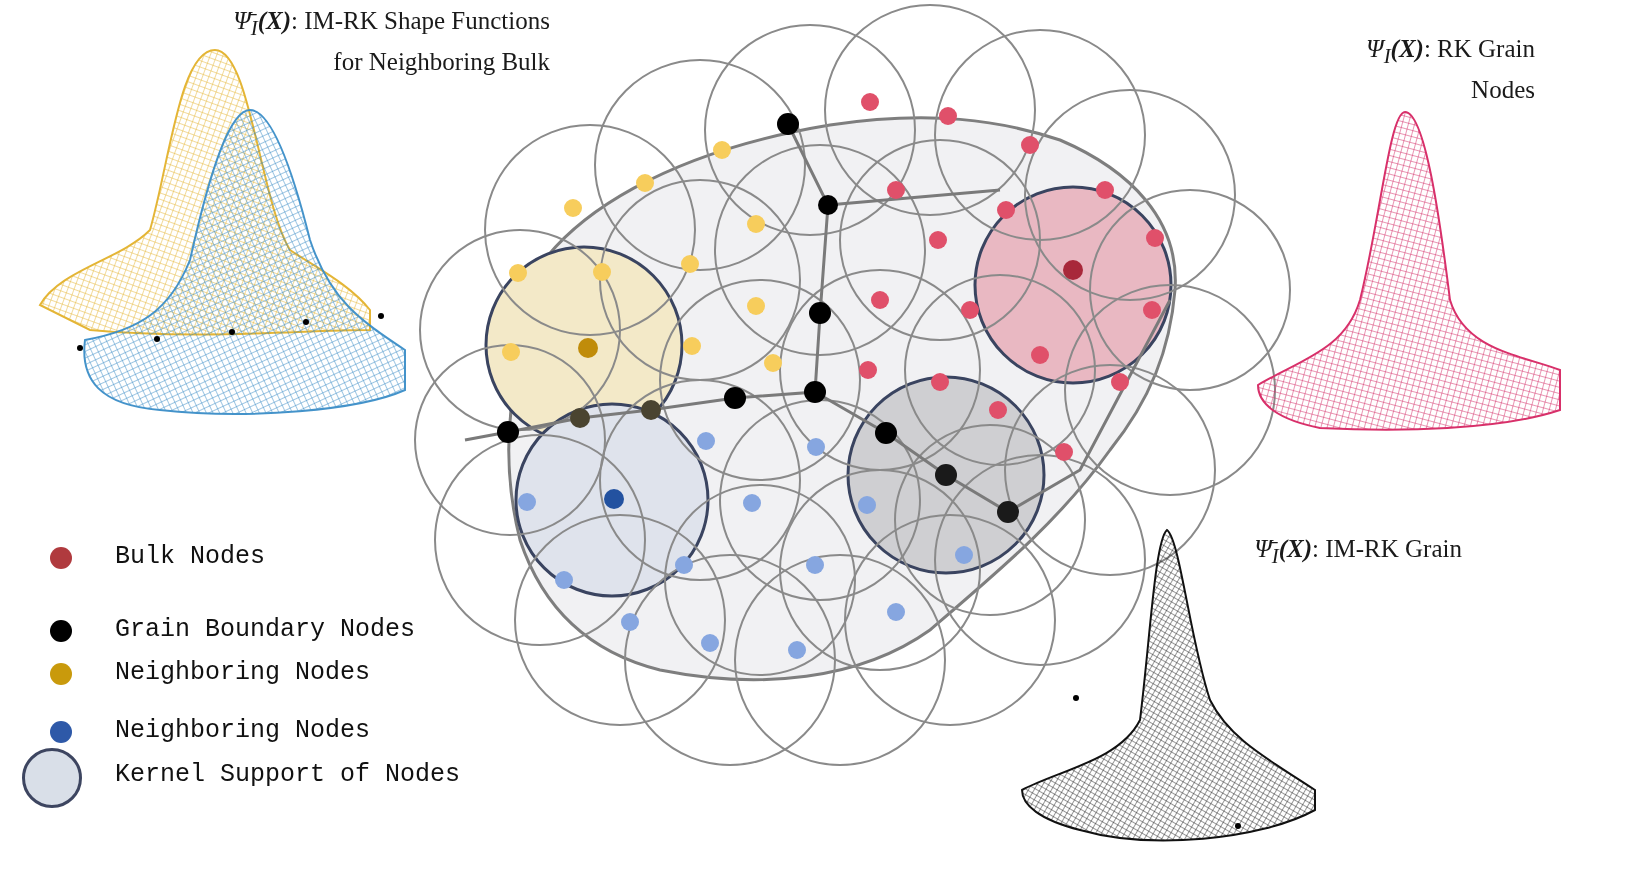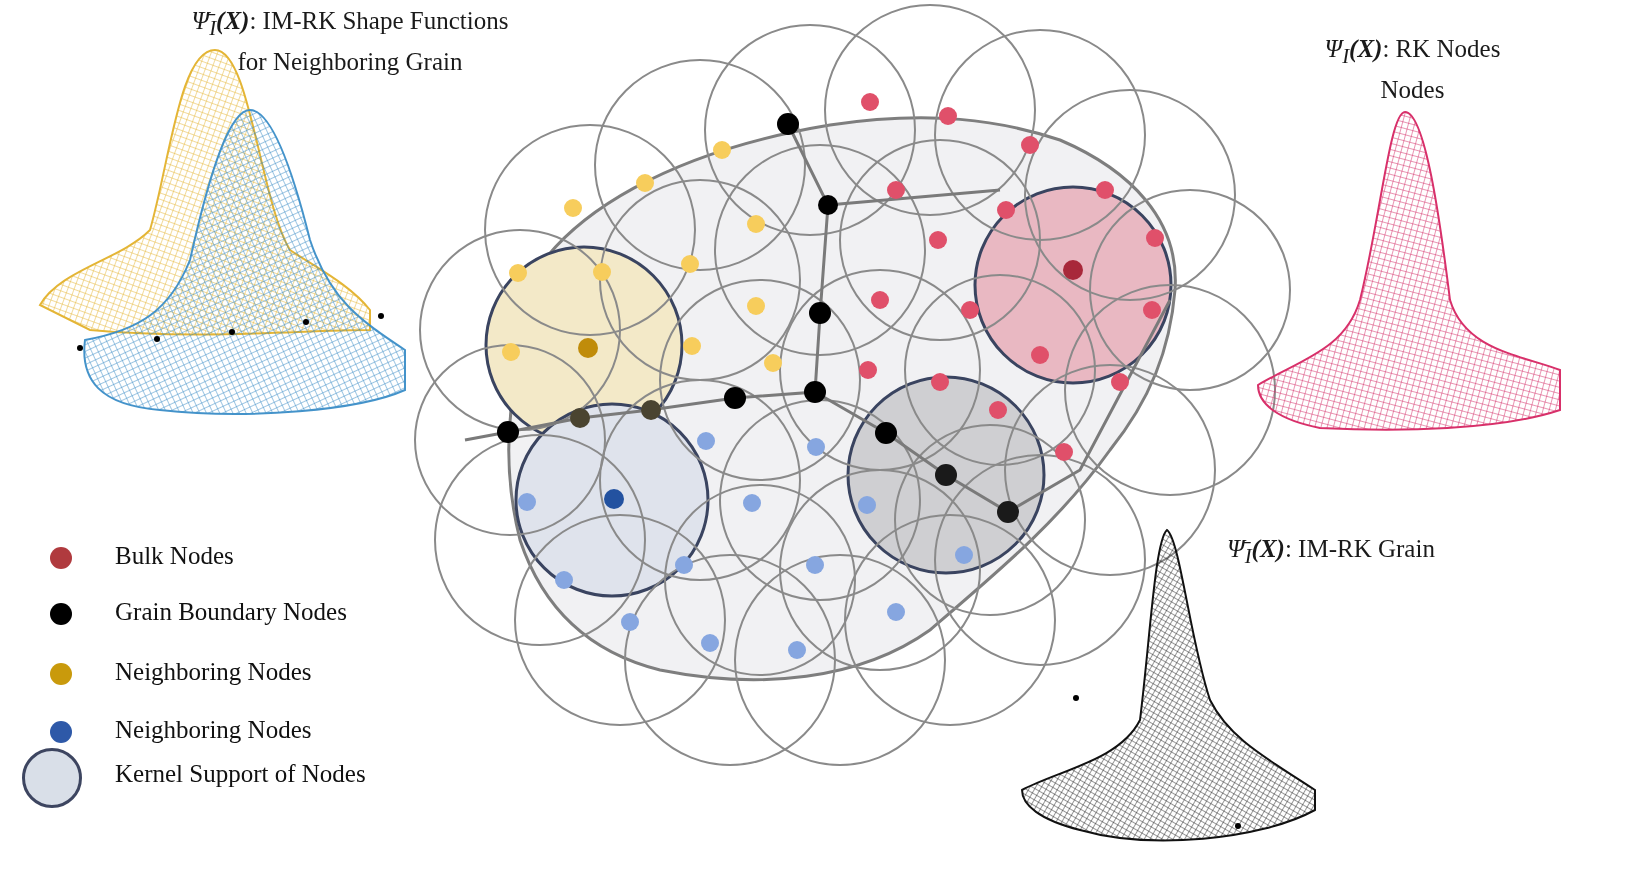--- a/index.html
+++ b/index.html
@@ -1,28 +1,28 @@
 <!DOCTYPE html>
 <html><head>
 <meta charset="utf-8">
 <style>
   html, body { margin: 0; padding: 0; background: #ffffff; }
   body { width: 1650px; height: 879px; position: relative; overflow: hidden;
          font-family: "Liberation Serif", "DejaVu Serif", serif; color: #111; }
   .label { position: absolute; font-size: 25px; line-height: 34px; color: #1a1a1a; }
   .label .sym { font-style: italic; }
   .label .bold { font-weight: bold; font-style: italic; }
-  .right { text-align: center; }
+  .right { text-align: right; }
   #diagram { position: absolute; left: 0; top: 0; }
   .legend { position: absolute; left: 20px; top: 550px; }
   .legend-item { position: absolute; left: 0; height: 40px; width: 420px; }
   .legend-dot { position: absolute; left: 30px; width: 22px; height: 22px; border-radius: 50%; }
   .legend-ring { position: absolute; left: 2px; width: 60px; height: 60px; border-radius: 50%;
                  background: #d9dfe8; border: 3px solid #3d4560; box-sizing: border-box; }
-  .legend-text { position: absolute; left: 95px; font-size: 25px; white-space: nowrap; }
+  .legend-text { position: absolute; left: 95px; font-size: 25px; white-space: nowrap; font-family: Liberation Mono, monospace; }
 </style>
 </head>
 <body>
 
 <svg id="diagram" width="1650" height="879" viewBox="0 0 1650 879" xmlns="http://www.w3.org/2000/svg">
   <defs>
     <pattern id="meshY" width="6" height="6" patternUnits="userSpaceOnUse" patternTransform="rotate(20)">
       <path d="M0 0 L6 0 M0 0 L0 6" stroke="#e3b22c" stroke-width="1" fill="none"></path>
     </pattern>
     <pattern id="meshB" width="6" height="6" patternUnits="userSpaceOnUse" patternTransform="rotate(-25)">
@@ -168,38 +168,38 @@
     <path d="M 1022 790 C 1060 770 1120 760 1140 720 C 1150 640 1155 540 1167 530 C 1180 540 1190 640 1210 700 C 1230 740 1270 760 1315 790 L 1315 810 C 1260 840 1150 850 1080 830 C 1040 820 1022 805 1022 790 Z" fill="url(#meshK)" stroke="#111" stroke-width="2"></path>
     <g fill="#000">
         <circle cx="1076" cy="698" r="3"></circle>
         <circle cx="1238" cy="826" r="3"></circle>
       </g>
   </g>
 </svg>
 
 <div class="label right" style="left:150px; top:4px; width:400px;">
   <div><span class="sym">Ψ̄</span><sub class="sym">I</sub><span class="bold">(X)</span><span>: IM-RK Shape Functions</span></div>
-  <div>for Neighboring Grain</div>
+  <div>for Neighboring Bulk</div>
 </div>
 
 <div class="label right" style="left:1290px; top:32px; width:245px;">
-  <div><span class="sym">Ψ</span><sub class="sym">I</sub><span class="bold">(X)</span><span>: RK Nodes</span></div>
+  <div><span class="sym">Ψ</span><sub class="sym">I</sub><span class="bold">(X)</span><span>: RK Grain</span></div>
   <div>Nodes</div>
 </div>
 
 <div class="label right" style="left:1200px; top:532px; width:262px;">
   <div><span class="sym">Ψ̄</span><sub class="sym">I</sub><span class="bold">(X)</span><span>: IM-RK Grain</span></div>
 </div>
 
 <div class="legend">
   <div class="legend-item" style="top:-8px;">
     <span class="legend-dot" style="top:5px; background:#b03a3e;"></span>
     <span class="legend-text">Bulk Nodes</span>
   </div>
-  <div class="legend-item" style="top:48px;">
+  <div class="legend-item" style="top:65px;">
     <span class="legend-dot" style="top:5px; background:#000;"></span>
     <span class="legend-text">Grain Boundary Nodes</span>
   </div>
   <div class="legend-item" style="top:108px;">
     <span class="legend-dot" style="top:5px; background:#c99a0c;"></span>
     <span class="legend-text">Neighboring Nodes</span>
   </div>
   <div class="legend-item" style="top:166px;">
     <span class="legend-dot" style="top:5px; background:#2e59a8;"></span>
     <span class="legend-text">Neighboring Nodes</span>

